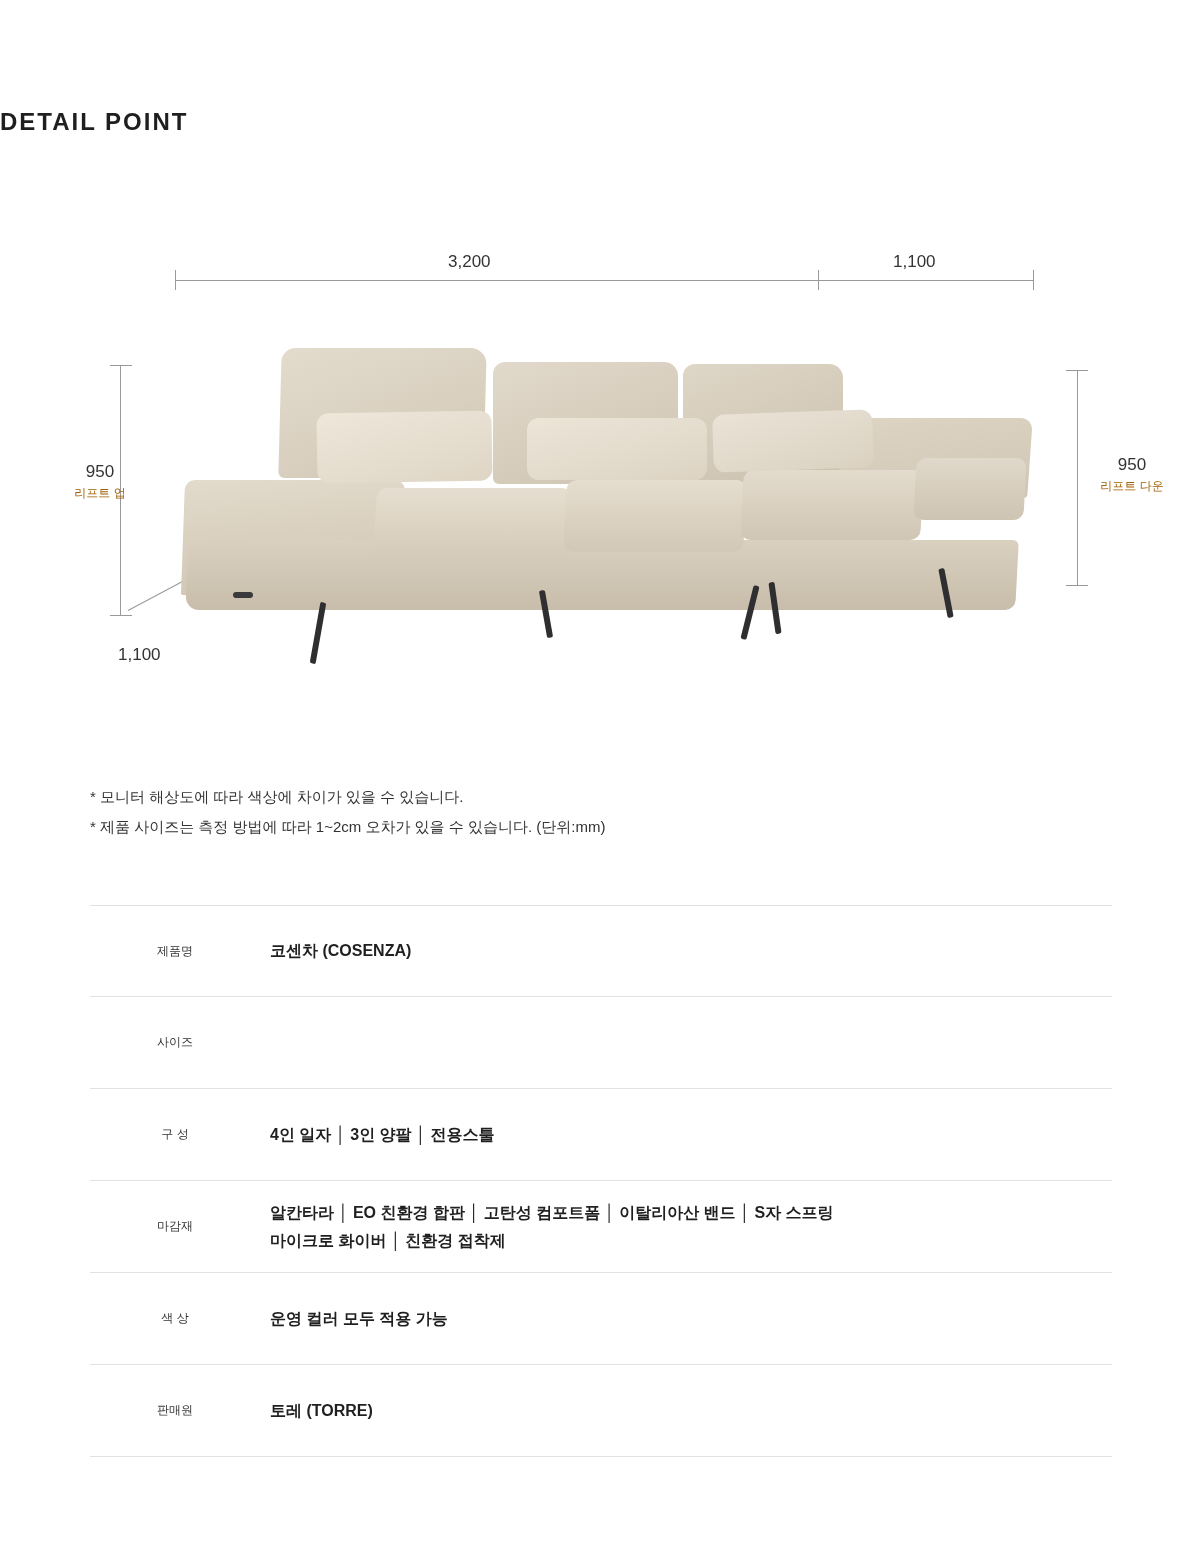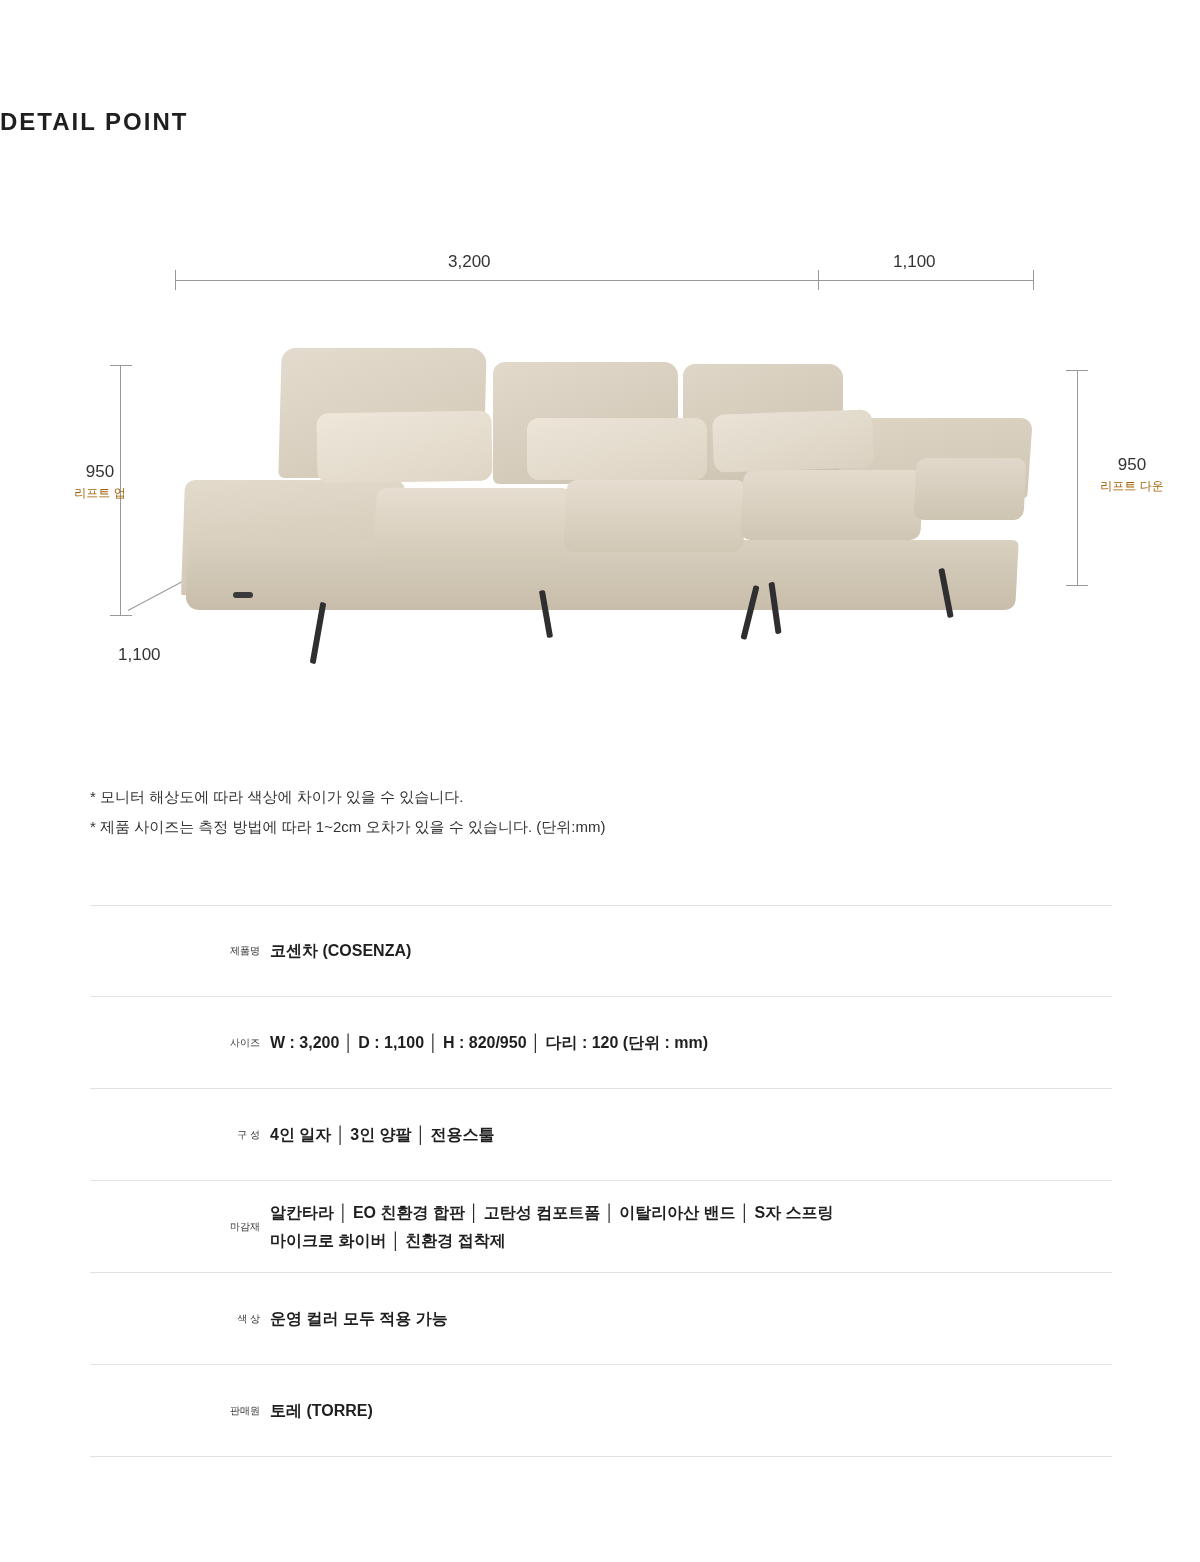--- a/index.html
+++ b/index.html
@@ -224,22 +224,22 @@
   }
   .spec-row {
     display: flex;
     align-items: center;
     border-bottom: 1px solid #e2e2e2;
     min-height: 92px;
   }
   .spec-row:first-child { border-top: 1px solid #e2e2e2; }
   .spec-label {
     width: 170px;
-    text-align: right;
-    font-size: 10px;
+    text-align: center;
+    font-size: 12px;
     color: #333;
     flex-shrink: 0;
   }
   .spec-value {
     font-size: 16px;
     font-weight: bold;
     color: #1f1f1f;
     line-height: 28px;
     padding-left: 10px;
   }
@@ -308,21 +308,20 @@
 
 <div class="spec">
 
   <div class="spec-row">
     <div class="spec-label">제품명</div>
     <div class="spec-value">코센차 (COSENZA)</div>
   </div>
 
   <div class="spec-row">
     <div class="spec-label">사이즈</div>
-    <div class="spec-value">W : 3,200 │ D : 1,100 │ H : 820/950 │ 다리 : 120 (단위 : mm)</div>
   </div>
 
   <div class="spec-row">
     <div class="spec-label">구  성</div>
     <div class="spec-value">4인 일자 │ 3인 양팔 │ 전용스툴</div>
   </div>
 
   <div class="spec-row">
     <div class="spec-label">마감재</div>
     <div class="spec-value">

